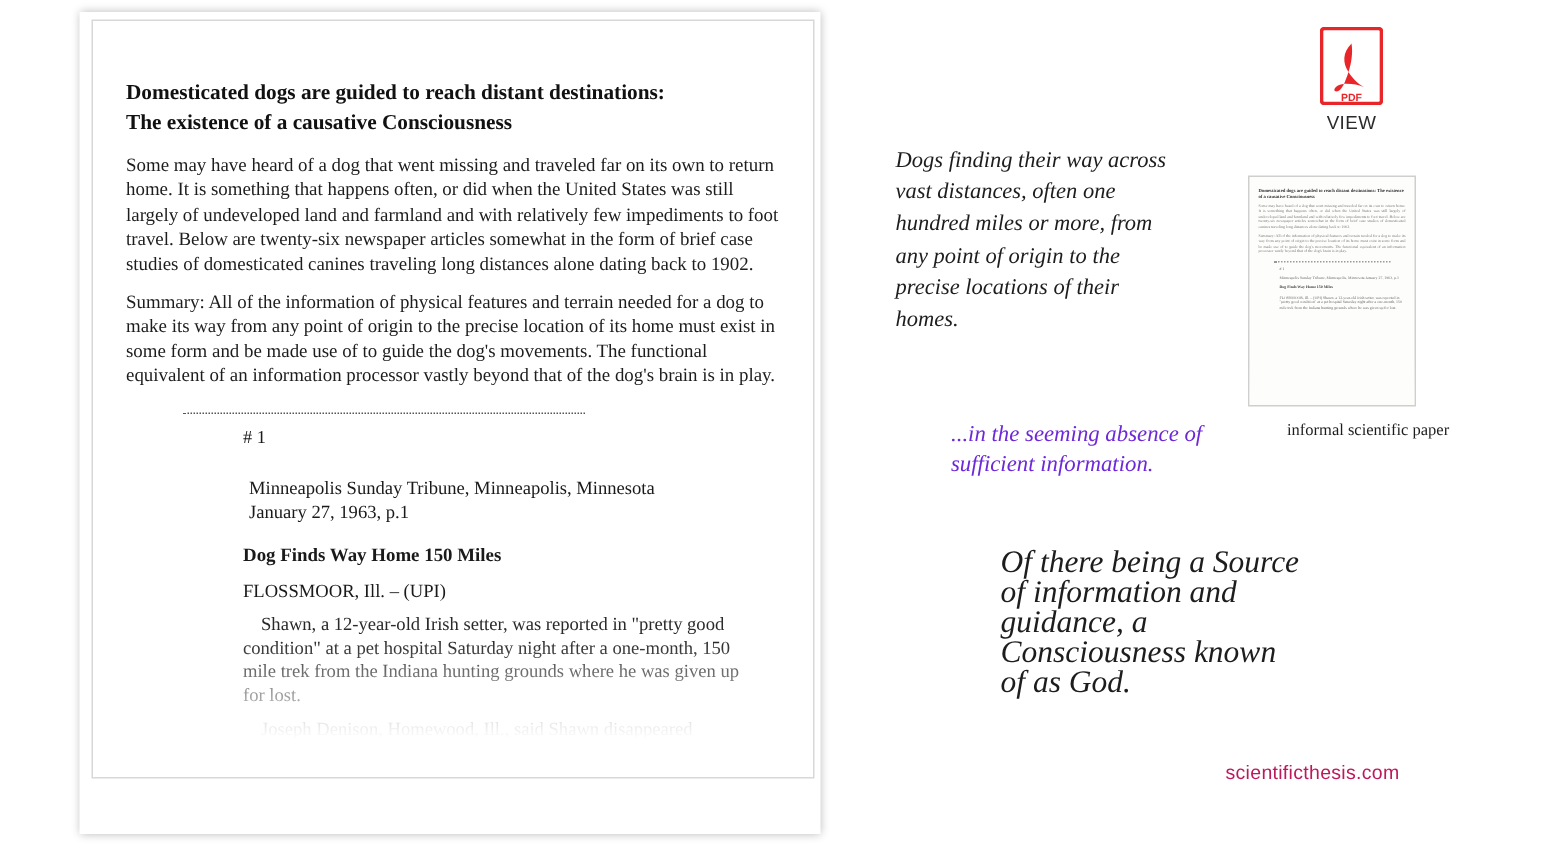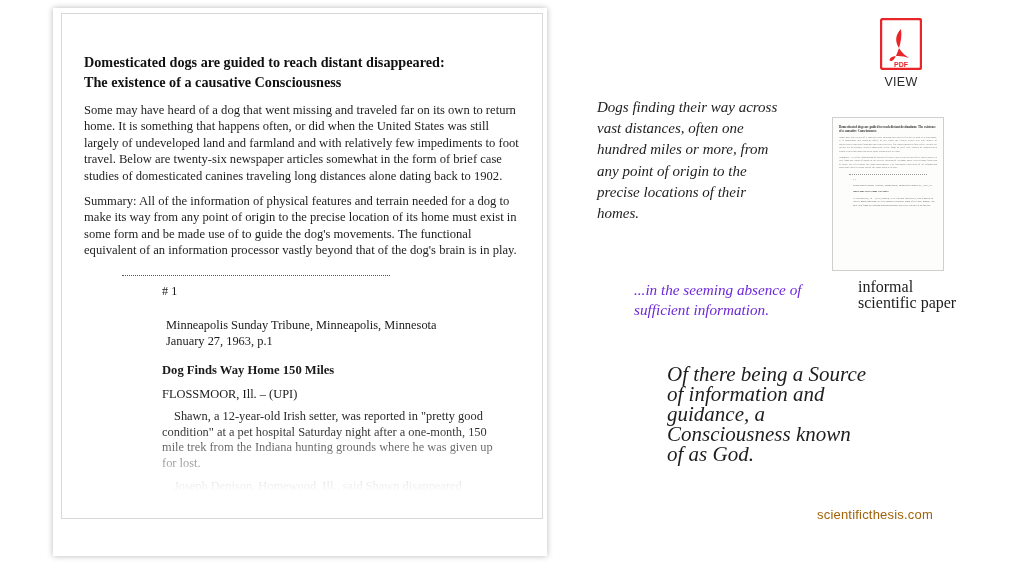--- a/index.html
+++ b/index.html
@@ -202,45 +202,45 @@
     position: absolute;
     left: 0; right: 0; bottom: 0; height: 34px;
     background: linear-gradient(to bottom, rgba(253,253,251,0), rgba(253,253,251,1) 78%);
   }
   .thumb-caption {
     position: absolute;
     left: 858px;
     top: 279px;
     width: 110px;
     font-family: "Liberation Serif", serif;
-    font-size: 16px;
+    font-size: 11px;
     line-height: 16.4px;
     color: #1d1d1d;
   }
 
   
   .site-url {
     position: absolute;
     left: 817px;
     top: 507px;
     font-family: "Liberation Sans", sans-serif;
     font-size: 13px;
-    color: #a16207;
+    color: #be185d;
     letter-spacing: 0.2px;
   }
 </style>
 </head>
 <body>
 
 <div class="page-shadow"></div>
 
 <div class="page-inner">
   <div class="doc-body">
     <div class="doc-title">
-      <div>Domesticated dogs are guided to reach distant disappeared:</div>
+      <div>Domesticated dogs are guided to reach distant destinations:</div>
       <div>The existence of a causative Consciousness</div>
     </div>
 
     <p class="doc-p">Some may have heard of a dog that went missing and traveled far on its own to return home. It is something that happens often, or did when the United States was still largely of undeveloped land and farmland and with relatively few impediments to foot travel. Below are twenty-six newspaper articles somewhat in the form of brief case studies of domesticated canines traveling long distances alone dating back to 1902.</p>
 
     <p class="doc-p">
       <span class="lead">Summary</span><span>: All of the information of physical features and terrain needed for a dog to make its way from any point of origin to the precise location of its home must exist in some form and be made use of to guide the dog's movements. The functional equivalent of an information processor vastly beyond that of the dog's brain is in play.</span>
     </p>
 
     <div class="dotline"></div>

